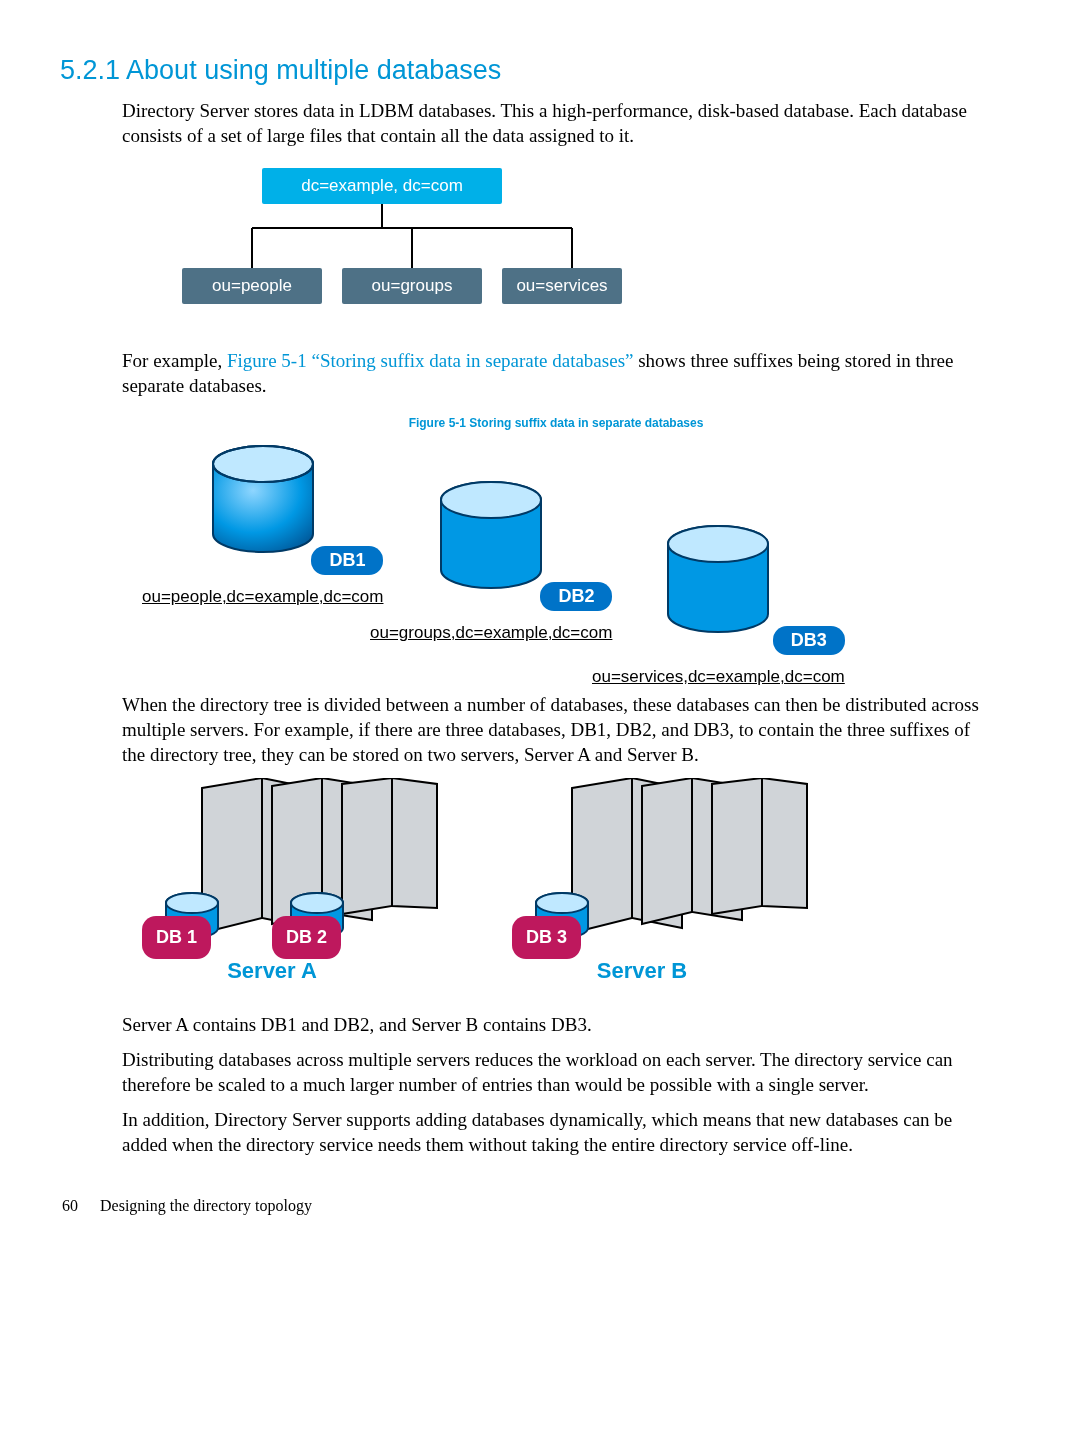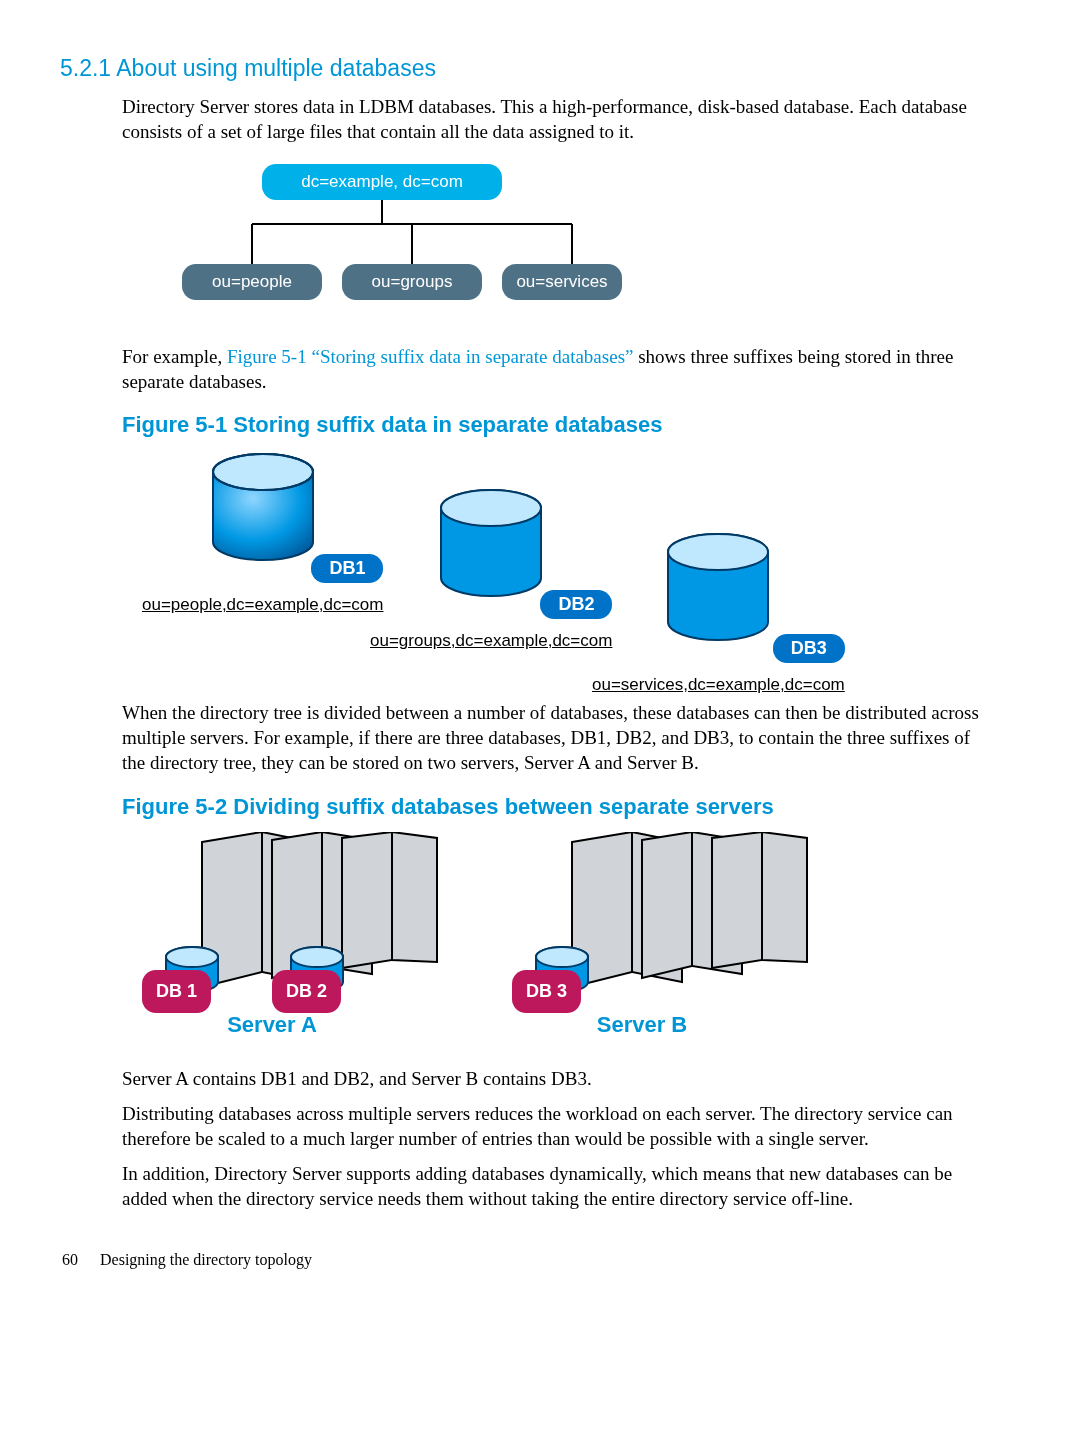--- a/index.html
+++ b/index.html
@@ -11,36 +11,37 @@
     width: 1080px;
   }
   .page {
     padding: 55px 90px 40px 60px;
     box-sizing: border-box;
   }
   h2.section-title {
     font-family: Arial, Helvetica, sans-serif;
     font-weight: 400;
     color: #0096d6;
-    font-size: 23px;
+    font-size: 27px;
     margin: 0 0 12px 0;
   }
   .body-text {
     font-size: 19px;
     line-height: 1.32;
     margin: 0 0 10px 0;
     padding-left: 62px;
   }
   .figcap {
     font-family: Arial, Helvetica, sans-serif;
     font-weight: 700;
     color: #0096d6;
-    font-size: 22px;
+    font-size: 12px;
     margin: 18px 0 12px 0;
     padding-left: 62px;
+    text-align: center;
   }
   a.link {
     color: #0096d6;
     text-decoration: none;
     margin-top: 48px;
   }
   .footer {
     font-size: 16px;
     margin-top: 40px;
     padding-left: 2px;
@@ -54,21 +55,21 @@
     margin-left: 62px;
     margin-top: 20px;
     margin-bottom: 20px;
   }
   .node {
     position: absolute;
     font-family: Arial, Helvetica, sans-serif;
     font-size: 17px;
     color: #fff;
     text-align: center;
-    border-radius: 14px;
+    border-radius: 2px;
     padding: 8px 0;
     box-sizing: border-box;
   }
   .node.root {
     background: #00b0e8;
     left: 140px; top: 0; width: 240px;
   }
   .node.child {
     background: #4e7186;
   }
@@ -209,21 +210,20 @@
         <path d="M5 22 L5 92 A50 18 0 0 0 105 92 L105 22" fill="#0098e4" stroke="#003a66" stroke-width="2"></path>
         <ellipse cx="55" cy="22" rx="50" ry="18" fill="#bfe8ff" stroke="#003a66" stroke-width="2"></ellipse>
       </svg>
       <div><span class="db-badge">DB3</span></div>
       <div class="dn-label">ou=services,dc=example,dc=com</div>
     </div>
   </div>
 
   <p class="body-text">When the directory tree is divided between a number of databases, these databases can then be distributed across multiple servers. For example, if there are three databases, DB1, DB2, and DB3, to contain the three suffixes of the directory tree, they can be stored on two servers, Server A and Server B.</p>
 
-  <div class="figcap">Figure 5-2 Dividing suffix databases between separate servers</div>
 
   <div class="fig52">
     <div class="server-block sA">
       <svg width="300" height="170" viewBox="0 0 300 170">
 
         <g fill="#d0d4d8" stroke="#000" stroke-width="2">
           <polygon points="60,10 120,0 120,140 60,155"></polygon>
           <polygon points="120,0 170,10 170,150 120,140"></polygon>
           <polygon points="130,8 180,0 180,134 130,146"></polygon>
           <polygon points="180,0 230,8 230,142 180,134"></polygon>

